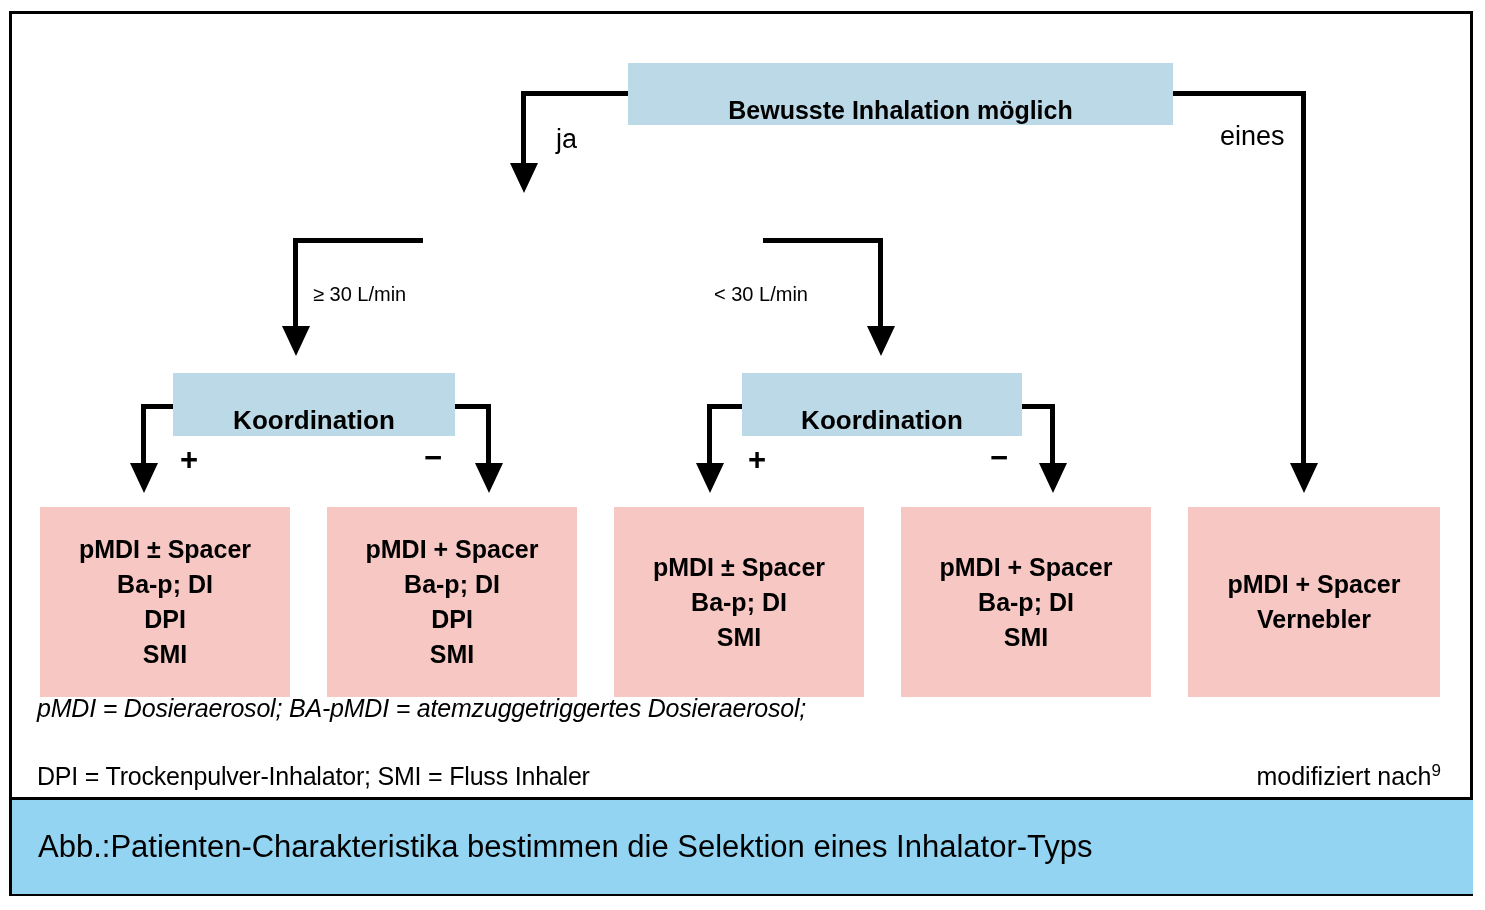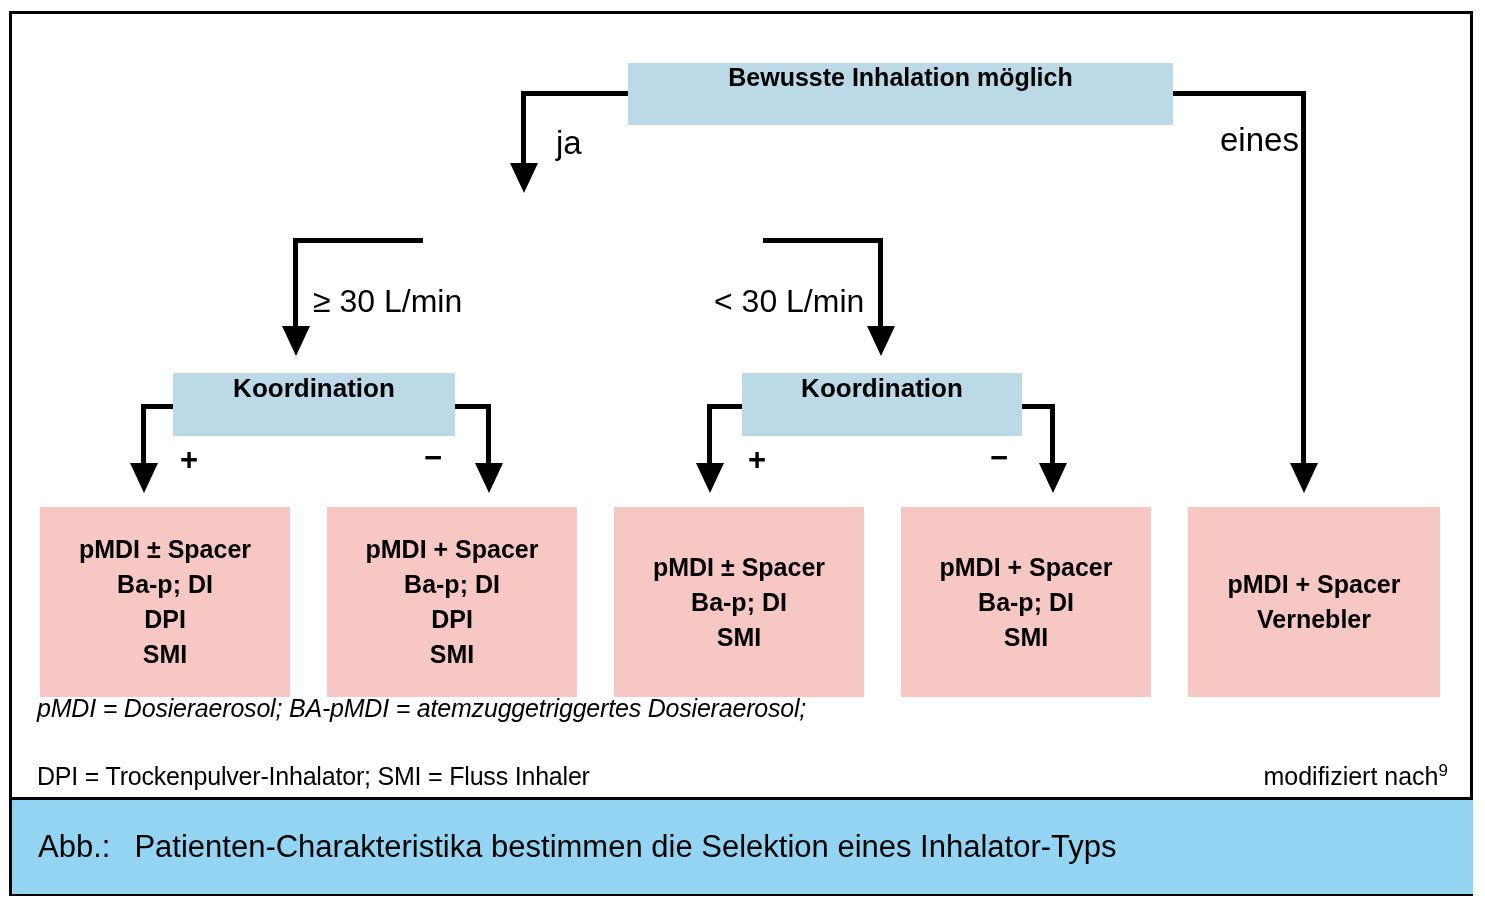--- a/index.html
+++ b/index.html
@@ -5,48 +5,48 @@
   html,body{margin:0;padding:0;background:#ffffff;}
   .page{
     position:relative;width:1485px;height:910px;background:#ffffff;overflow:hidden;
     font-family:"Liberation Sans","DejaVu Sans",sans-serif;color:#000;
   }
   .frame{
     position:absolute;left:9px;top:11px;width:1464px;height:885px;
     border:3px solid #000;box-sizing:border-box;pointer-events:none;
   }
   .node{
-    position:absolute;background:#bcd9e7;display:flex;align-items:flex-start;justify-content:center;
+    position:absolute;background:#bcd9e7;display:flex;align-items:flex-end;justify-content:center;
     font-weight:bold;font-size:26px;text-align:center;
   }
   .outcome{
     position:absolute;top:507px;height:190px;width:250px;background:#f7c7c3;
     display:flex;flex-direction:column;align-items:center;justify-content:center;
     font-weight:bold;font-size:25px;line-height:35px;text-align:center;
   }
   .hl{position:absolute;height:5px;background:#000;}
   .vl{position:absolute;width:5px;background:#000;}
   .ah{
     position:absolute;width:0;height:0;
     border-left:14px solid transparent;border-right:14px solid transparent;
     border-top:30px solid #000;
   }
-  .elabel{position:absolute;font-size:33px;}
-  .flowlabel{position:absolute;font-size:32px;}
+  .elabel{position:absolute;font-size:27px;}
+  .flowlabel{position:absolute;font-size:20px;}
   .pmlabel{position:absolute;font-size:31px;font-weight:bold;}
   .footnote{position:absolute;left:37px;font-size:25px;letter-spacing:-0.2px;}
-  .source{position:absolute;right:37px;top:761px;font-size:25px;}
+  .source{position:absolute;right:44px;top:761px;font-size:25px;}
   .source sup{font-size:17px;}
   .caption{
     position:absolute;left:12px;top:797px;width:1461px;height:94px;background:#92d4f2;
     border-top:3px solid #000;box-sizing:content-box;
     display:flex;align-items:center;font-size:31px;
   }
   .caption .cap-label{font-weight:normal;margin-left:26px;}
-  .caption .cap-text{margin-left:24px;}
+  .caption .cap-text{margin-left:0;}
 </style>
 </head>
 <body>
 
 <div class="page">
 
   <div class="frame"></div>
 
   <div class="hl" style="left:523px;top:91px;width:107px;"></div>
   <div class="vl" style="left:521px;top:91px;height:74px;"></div>

